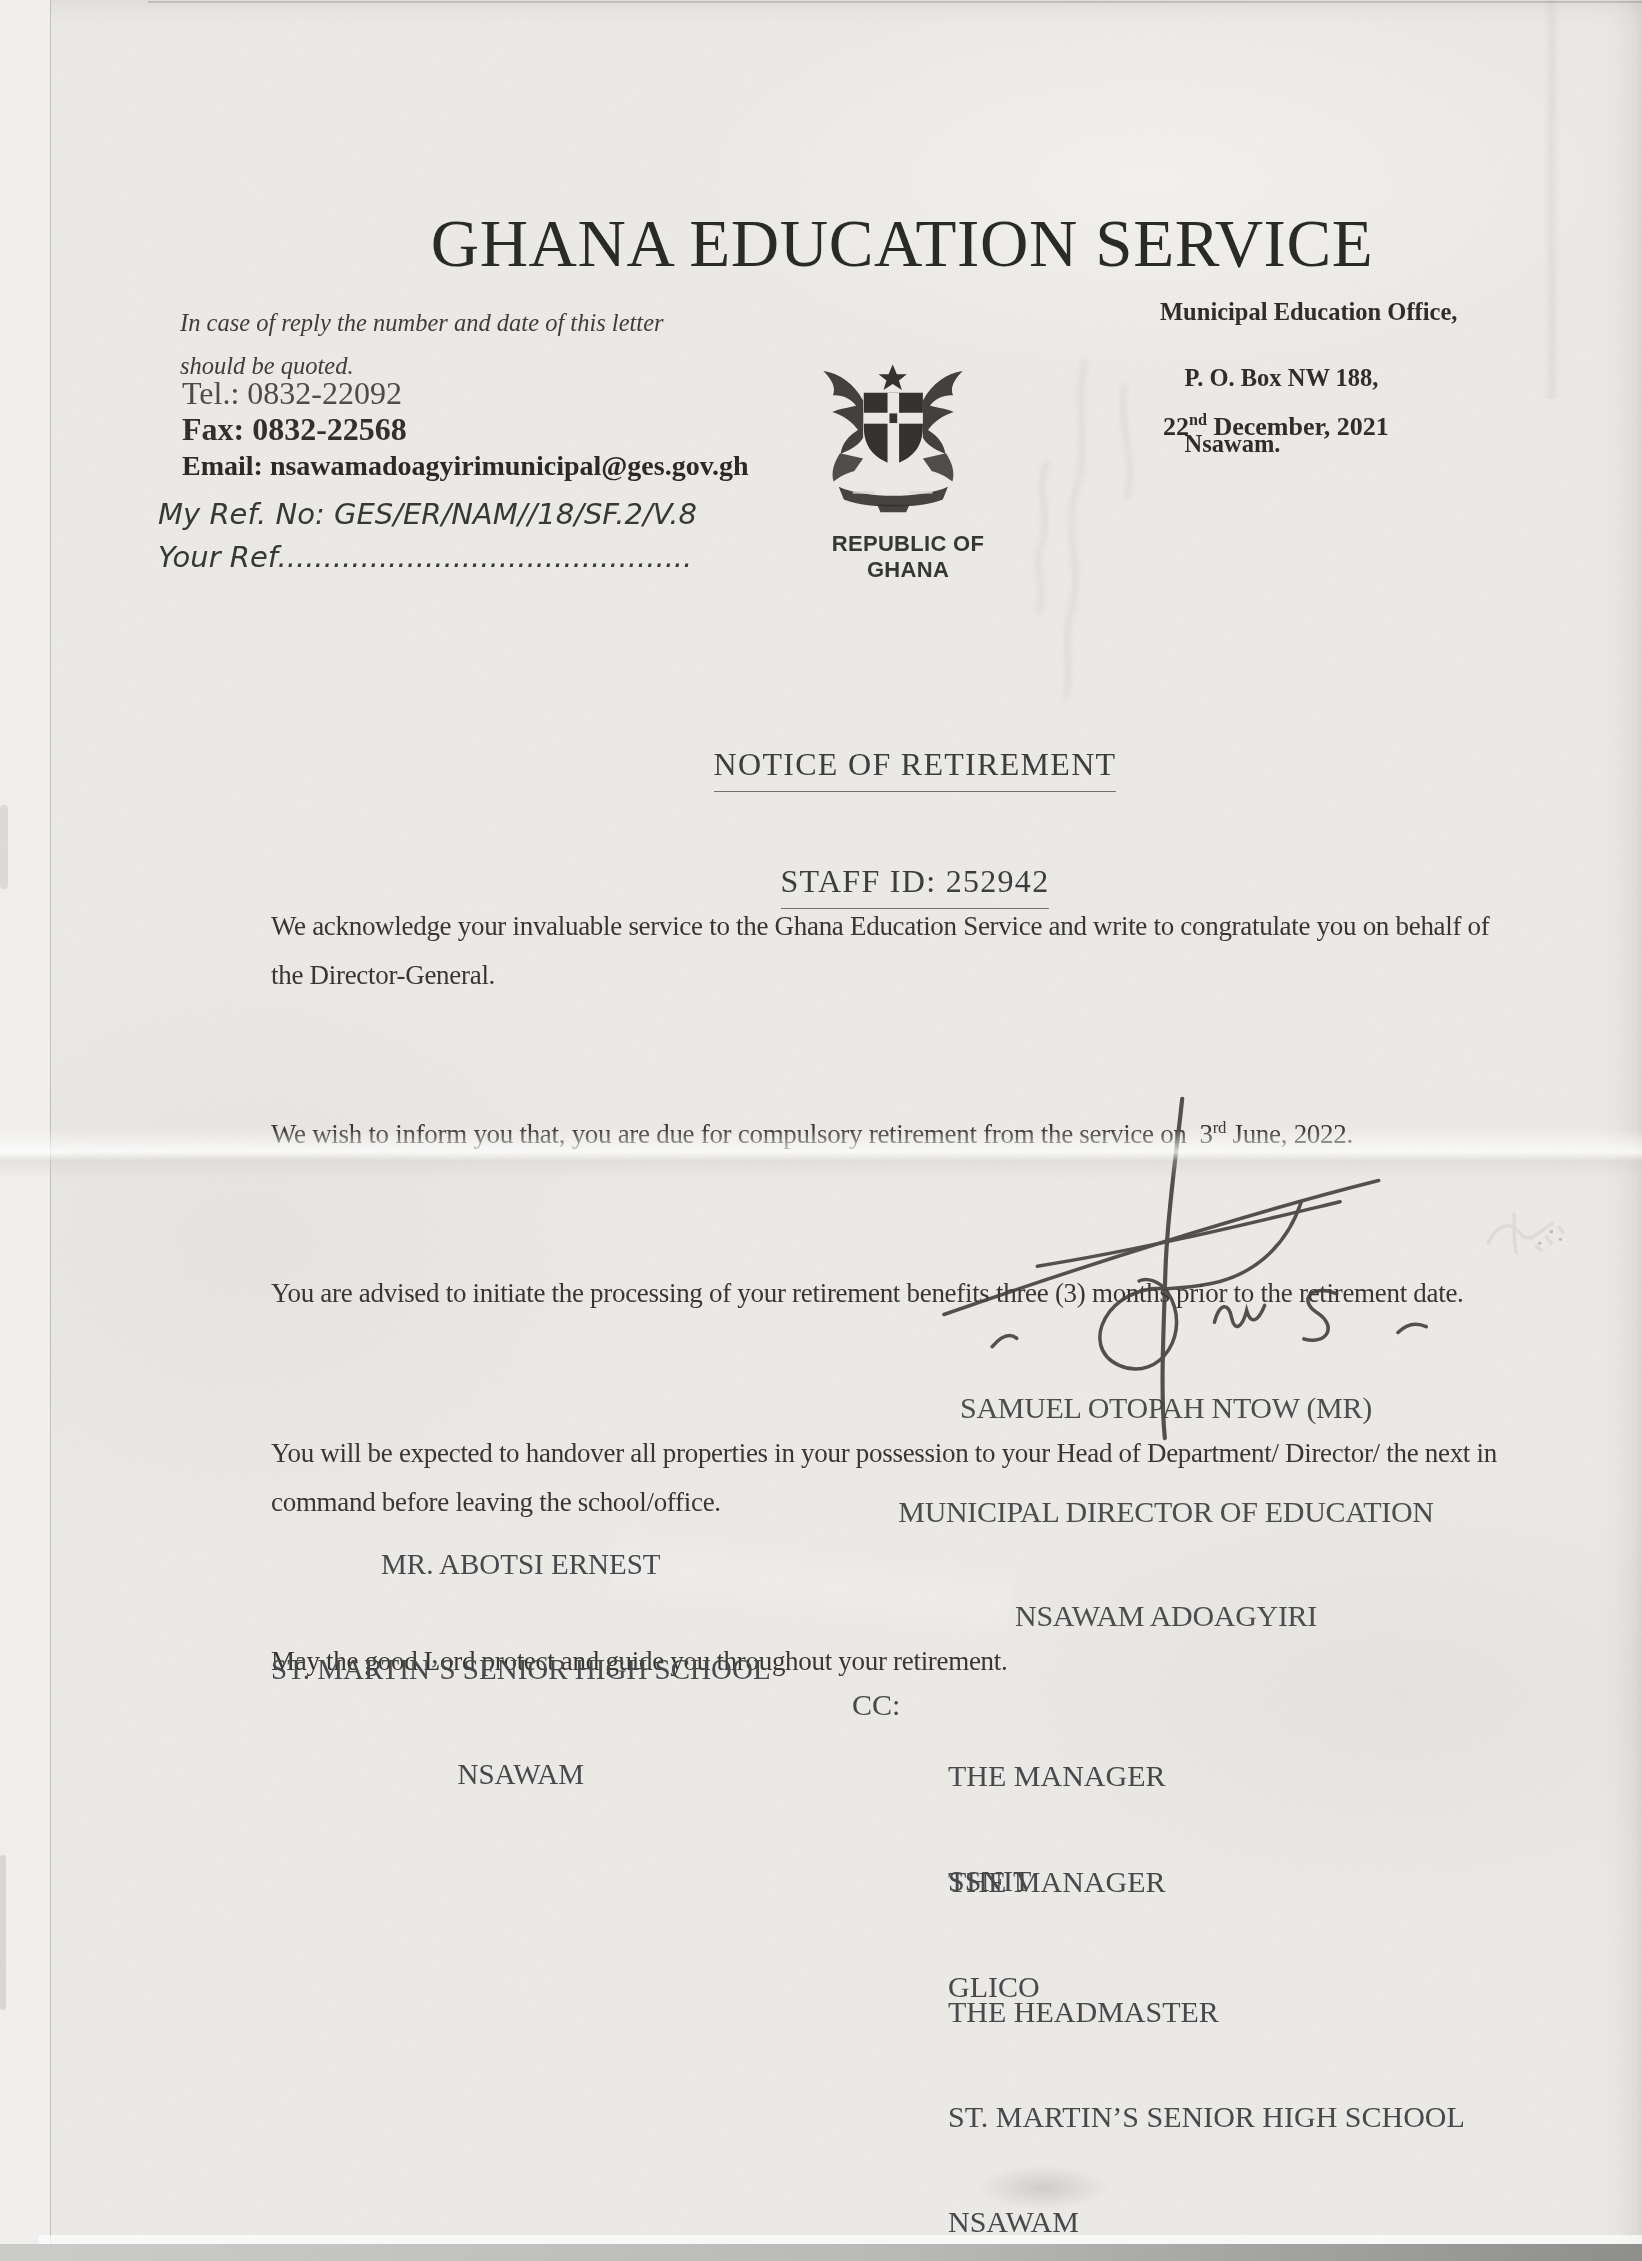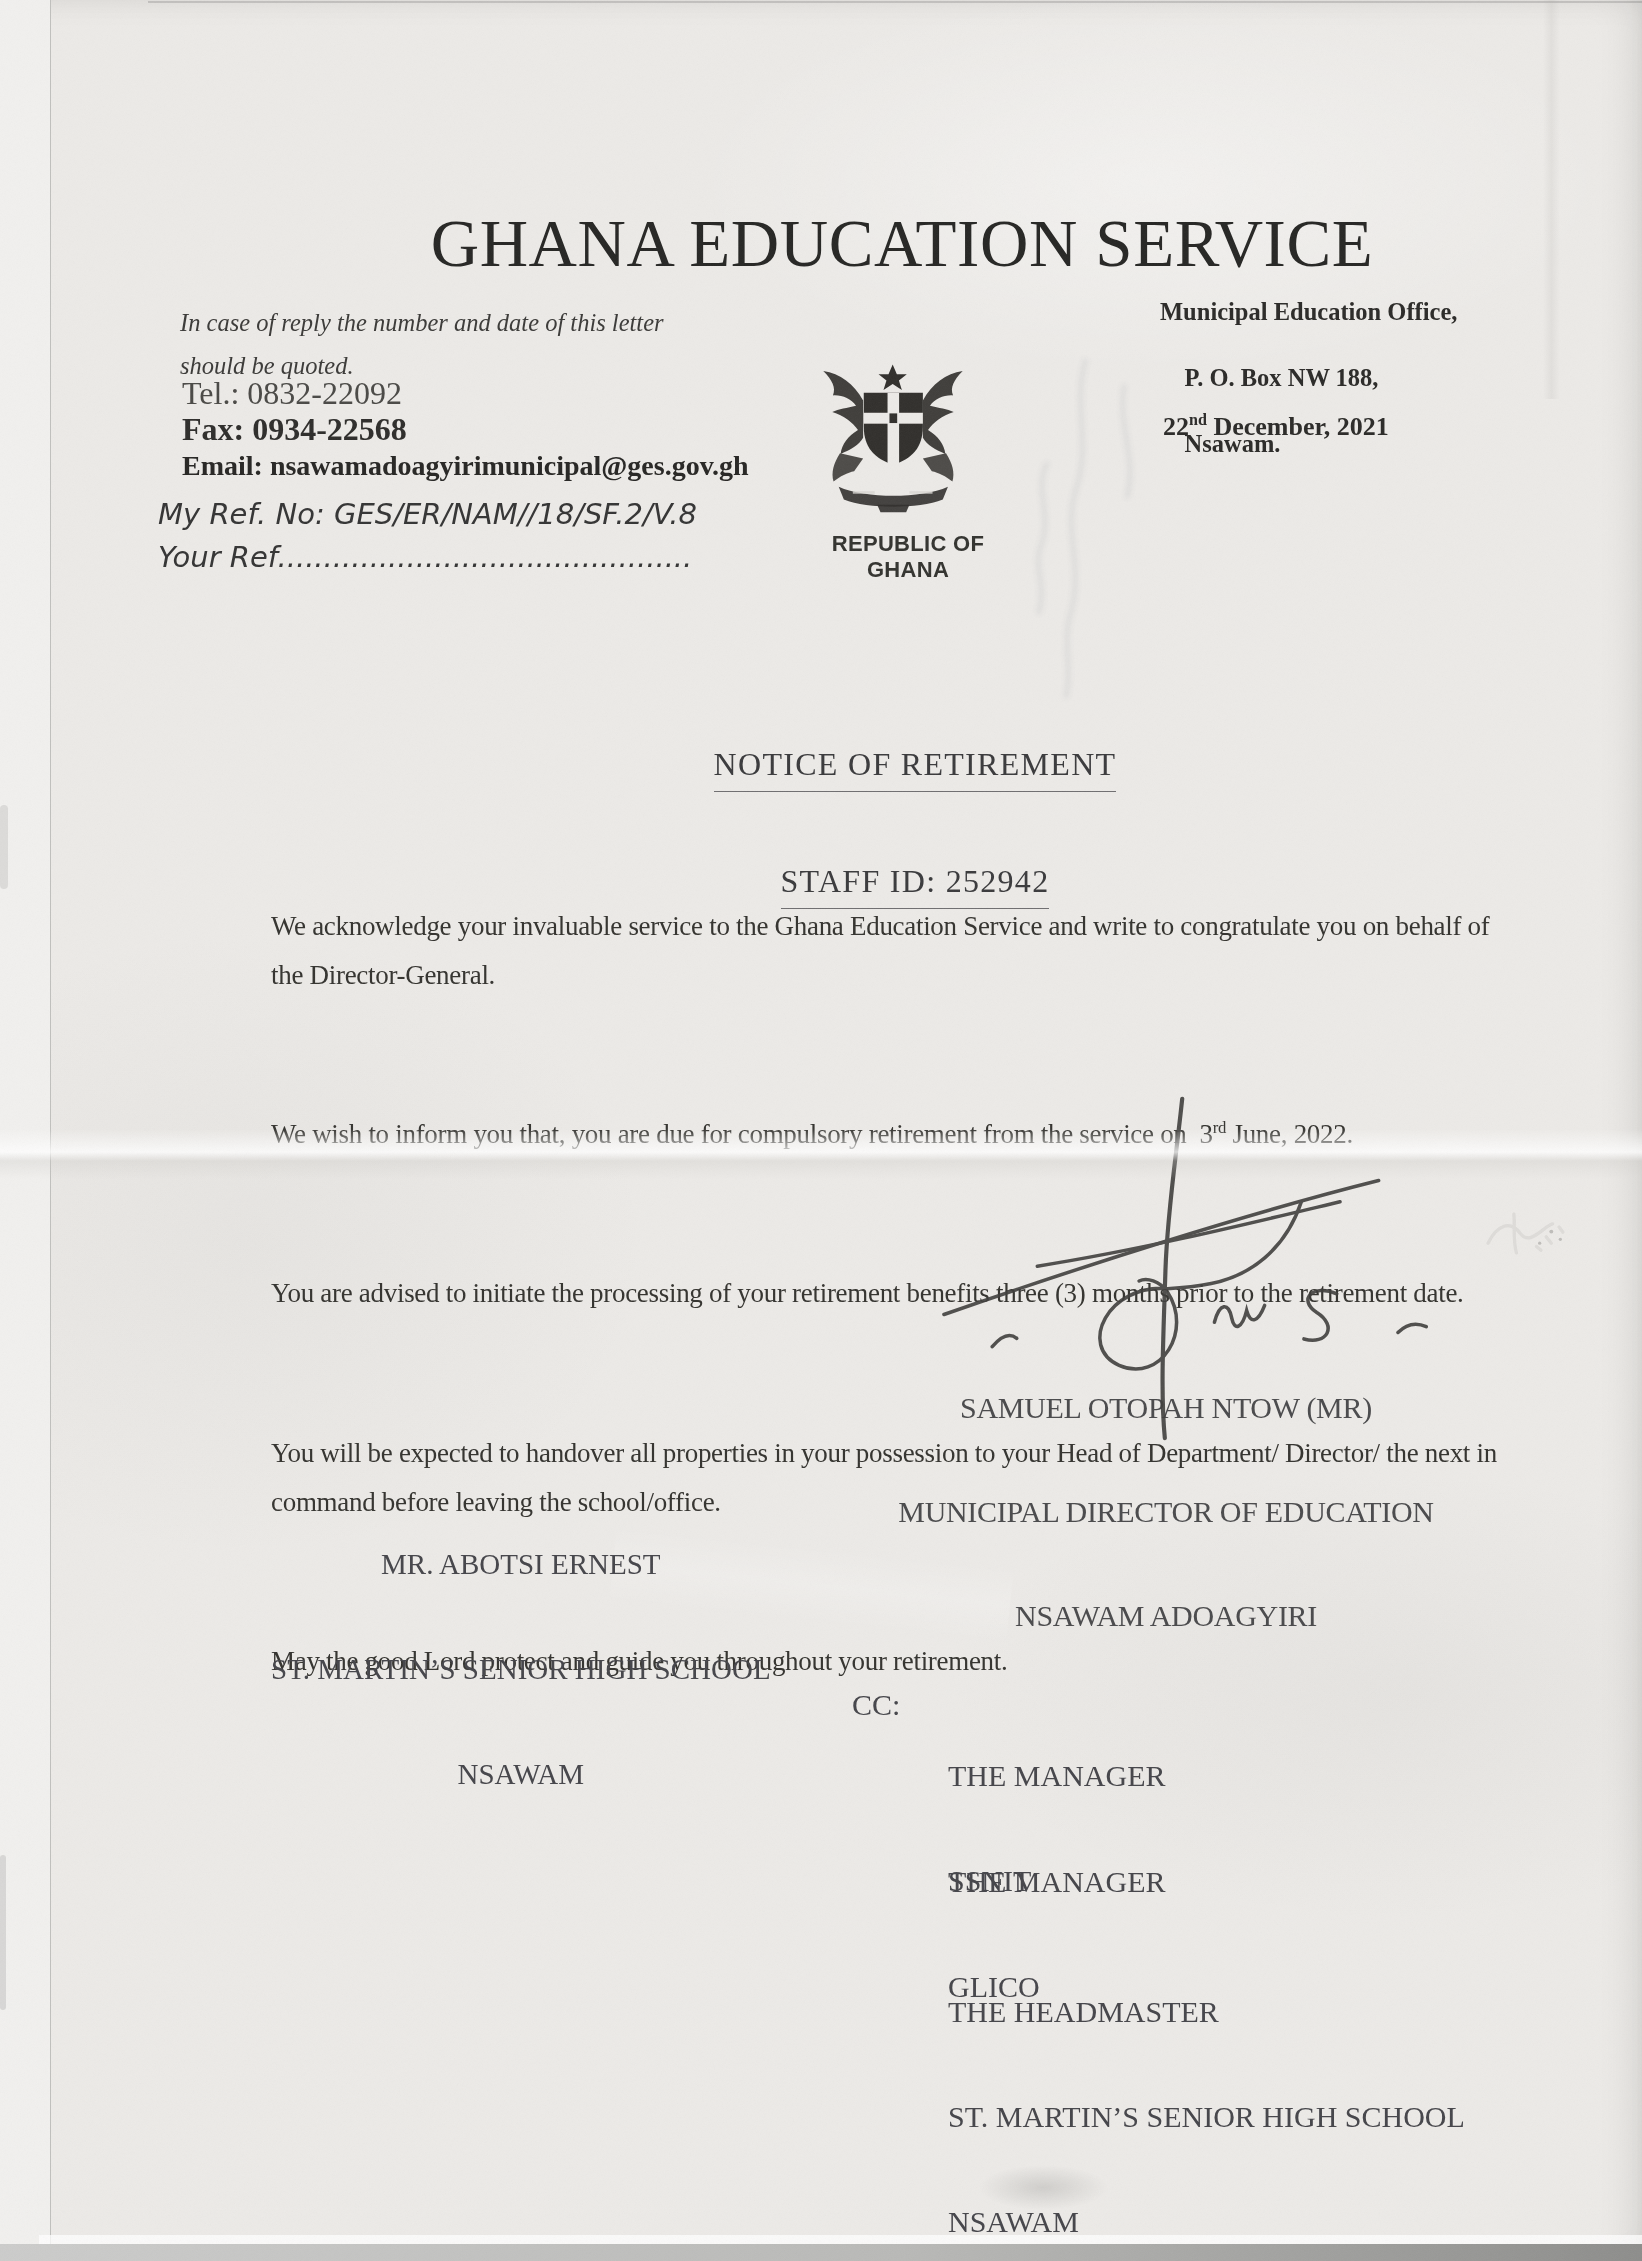--- a/index.html
+++ b/index.html
@@ -80,21 +80,21 @@
   <div class="abs edge-blob1"></div>
   <div class="abs edge-blob2"></div>
   <div class="abs top-line"></div>
   <div class="abs crease-vert"></div>
 
   <div class="abs title">GHANA EDUCATION SERVICE</div>
 
   <div class="abs reply-note">In case of reply the number and date of this letter
 should be quoted.</div>
   <div class="abs tel">Tel.: 0832-22092</div>
-  <div class="abs fax">Fax: 0934-22568</div>
+  <div class="abs fax">Fax: 0832-22568</div>
   <div class="abs email">Email: nsawamadoagyirimunicipal@ges.gov.gh</div>
   <div class="abs myref">My Ref. No: GES/ER/NAM//18/SF.2/V.8</div>
   <div class="abs yourref">Your Ref.............................................</div>
 
   <svg class="abs crest" viewBox="0 0 285 235">
     <g fill="#312f2c">
       <path transform="translate(142,26)" d="M0,-22 L6.5,-6.8 22,-6.8 9.7,2.6 14.3,17.6 0,8.4 -14.3,17.6 -9.7,2.6 -22,-6.8 -6.5,-6.8 Z"></path>
       <path d="M97,48 h92 v52 c0,34 -17,50 -46,60 c-29,-10 -46,-26 -46,-60 Z"></path>
 
       <path d="M96,60 C82,34 60,18 34,14 C48,28 54,40 49,52 C63,51 77,57 85,68 C71,72 58,72 48,78 C66,84 80,94 88,106 C72,116 63,128 61,143 C76,137 90,129 96,118 Z" opacity=".92"></path>

